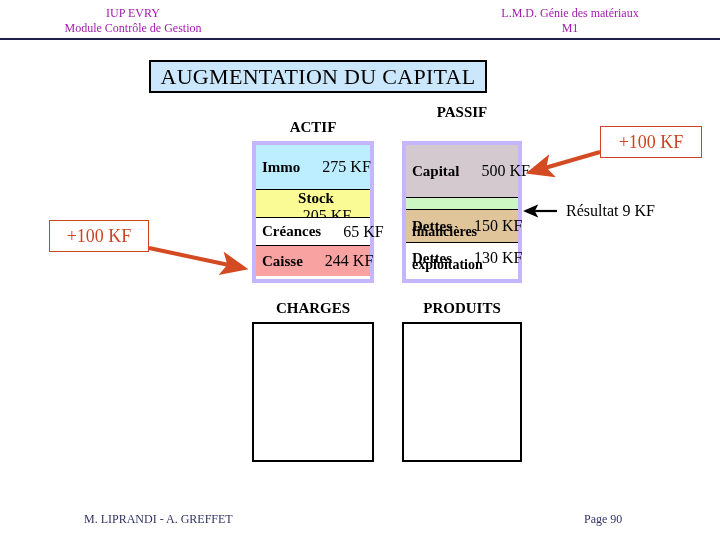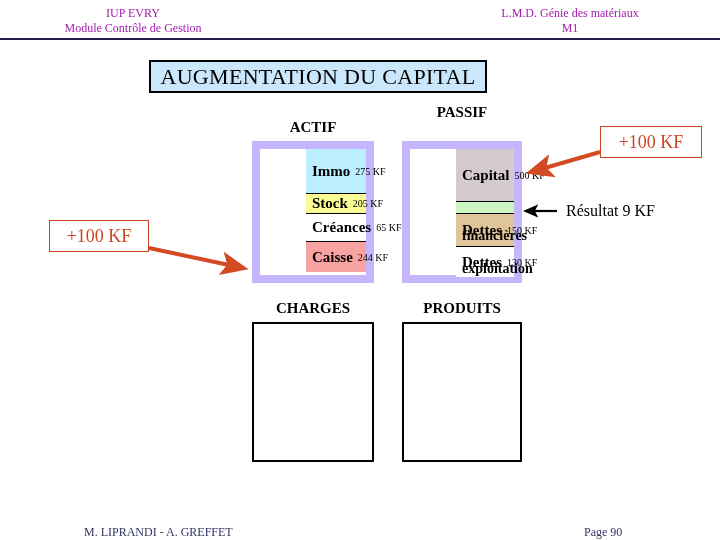--- a/index.html
+++ b/index.html
@@ -73,23 +73,22 @@
   }
   .cap-actif    { left: 252px; top: 119px; width: 122px; }
   .cap-passif   { left: 402px; top: 104px; width: 120px; }
   .cap-charges  { left: 252px; top: 300px; width: 122px; }
   .cap-produits { left: 402px; top: 300px; width: 120px; }
 
   
   .bs-box {
     position: absolute;
     box-sizing: border-box;
-    border: 8px solid #c4b5fd;
+    border: 4px solid #c4b5fd;
     overflow: visible;
-    padding-left: 46px;
   }
   .actif-box  { left: 252px; top: 141px; width: 122px; height: 142px; }
   .passif-box { left: 402px; top: 141px; width: 120px; height: 142px; }
 
   .bs-row {
     box-sizing: border-box;
     display: flex;
     align-items: center;
     padding-left: 6px;
     position: relative;
@@ -97,24 +96,24 @@
     overflow: visible;
   }
   .bs-row + .bs-row { border-top: 1px solid #000000; }
 
   .bs-label {
     font-size: 15px;
     font-weight: bold;
     color: #000000;
   }
   .bs-value {
-    font-size: 10px;
+    font-size: 16px;
     font-weight: normal;
     color: #000000;
-    margin-left: 5px;
+    margin-left: 22px;
   }
   .bs-sub {
     position: absolute;
     left: 6px;
     top: 14px;
     font-size: 14px;
     font-weight: bold;
     color: #000000;
   }
 
@@ -163,21 +162,20 @@
     pointer-events: none;
   }
 
   
   .footer-left, .footer-right {
     position: absolute;
     top: 512px;
     color: #333366;
     font-size: 12px;
     white-space: nowrap;
-    margin-top: 13px;
   }
   .footer-left  { left: 84px; }
   .footer-right { left: 584px; }
 </style>
 </head>
 <body>
 
 <div class="slide">
 
   <div class="hdr-left">
@@ -195,21 +193,21 @@
   <div class="caption cap-actif">ACTIF</div>
   <div class="caption cap-passif">PASSIF</div>
   <div class="caption cap-charges">CHARGES</div>
   <div class="caption cap-produits">PRODUITS</div>
 
   <div class="bs-box actif-box" id="actif-box">
       <div class="bs-row" style="height: 44px; background: rgb(189, 238, 255);">
         <span class="bs-label">Immo</span>
         <span class="bs-value">275 KF</span>
       </div>
-      <div class="bs-row" style="height: 20px; background: rgb(251, 251, 150);">
+      <div class="bs-row" style="height: 28px; background: rgb(251, 251, 150); flex-direction: column;">
         <span class="bs-label">Stock</span>
         <span class="bs-value">205 KF</span>
       </div>
       <div class="bs-row" style="height: 28px; background: rgb(255, 255, 255);">
         <span class="bs-label">Créances</span>
         <span class="bs-value">65 KF</span>
       </div>
       <div class="bs-row" style="height: 31px; background: rgb(249, 162, 162);">
         <span class="bs-label">Caisse</span>
         <span class="bs-value">244 KF</span>

